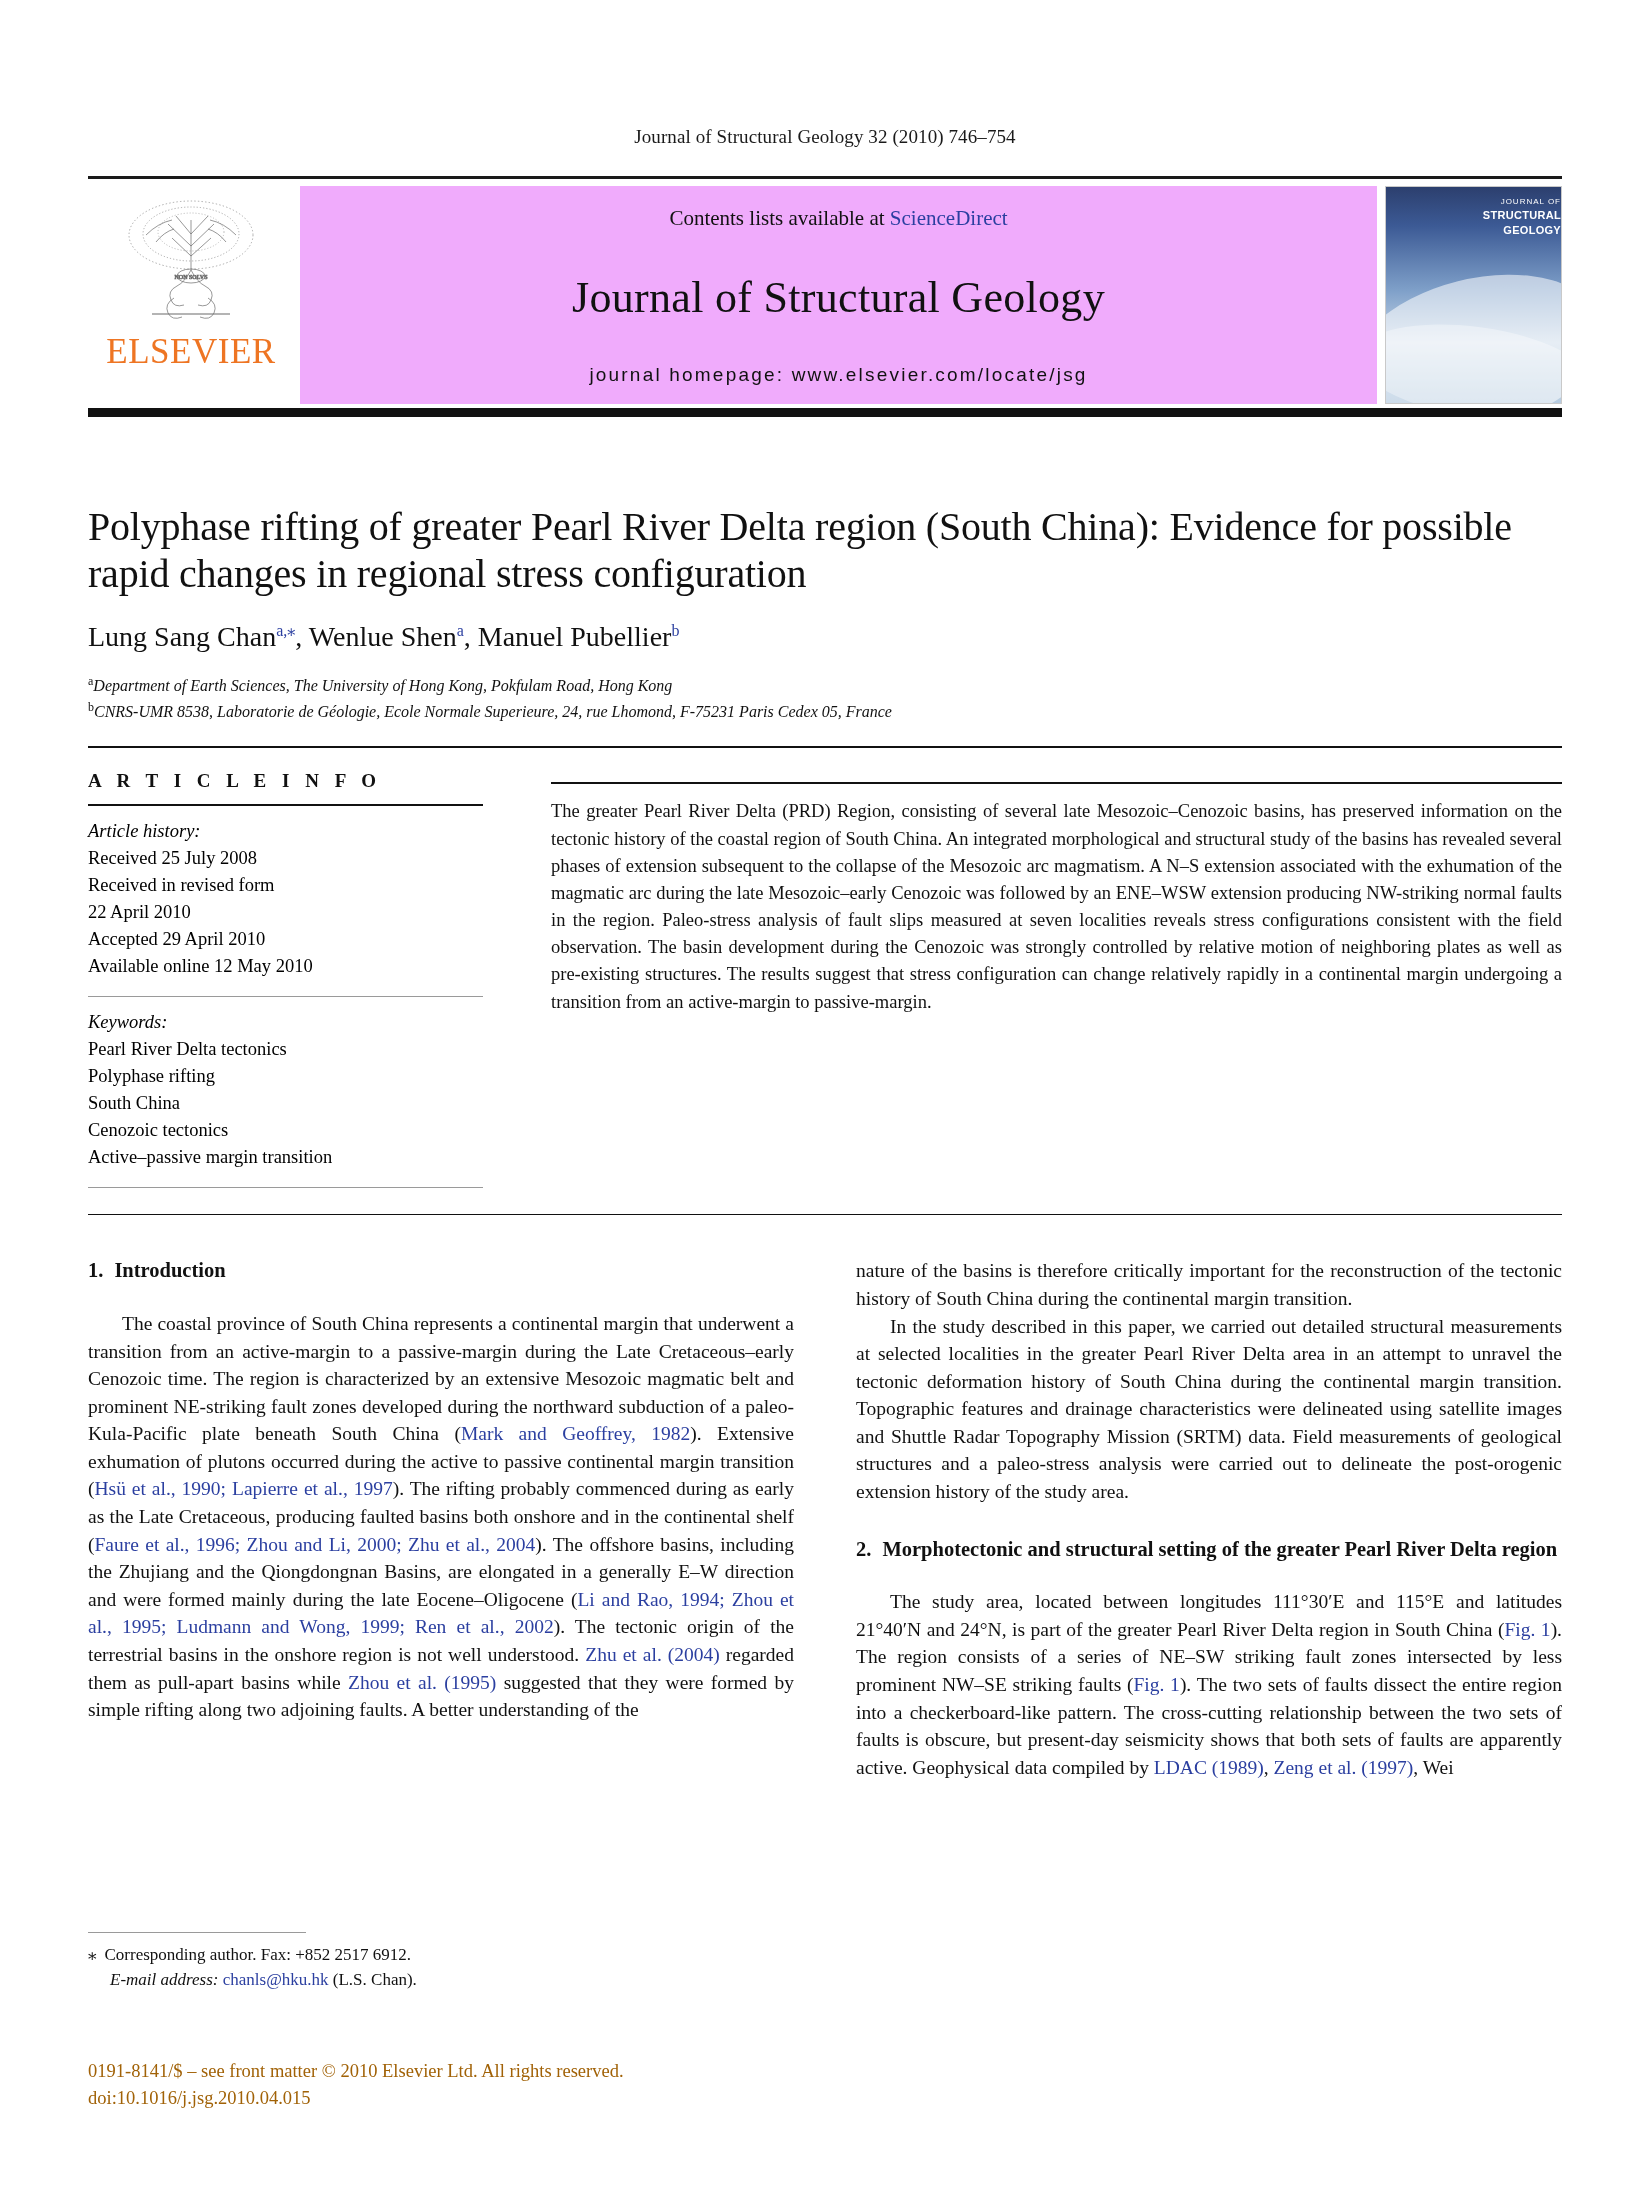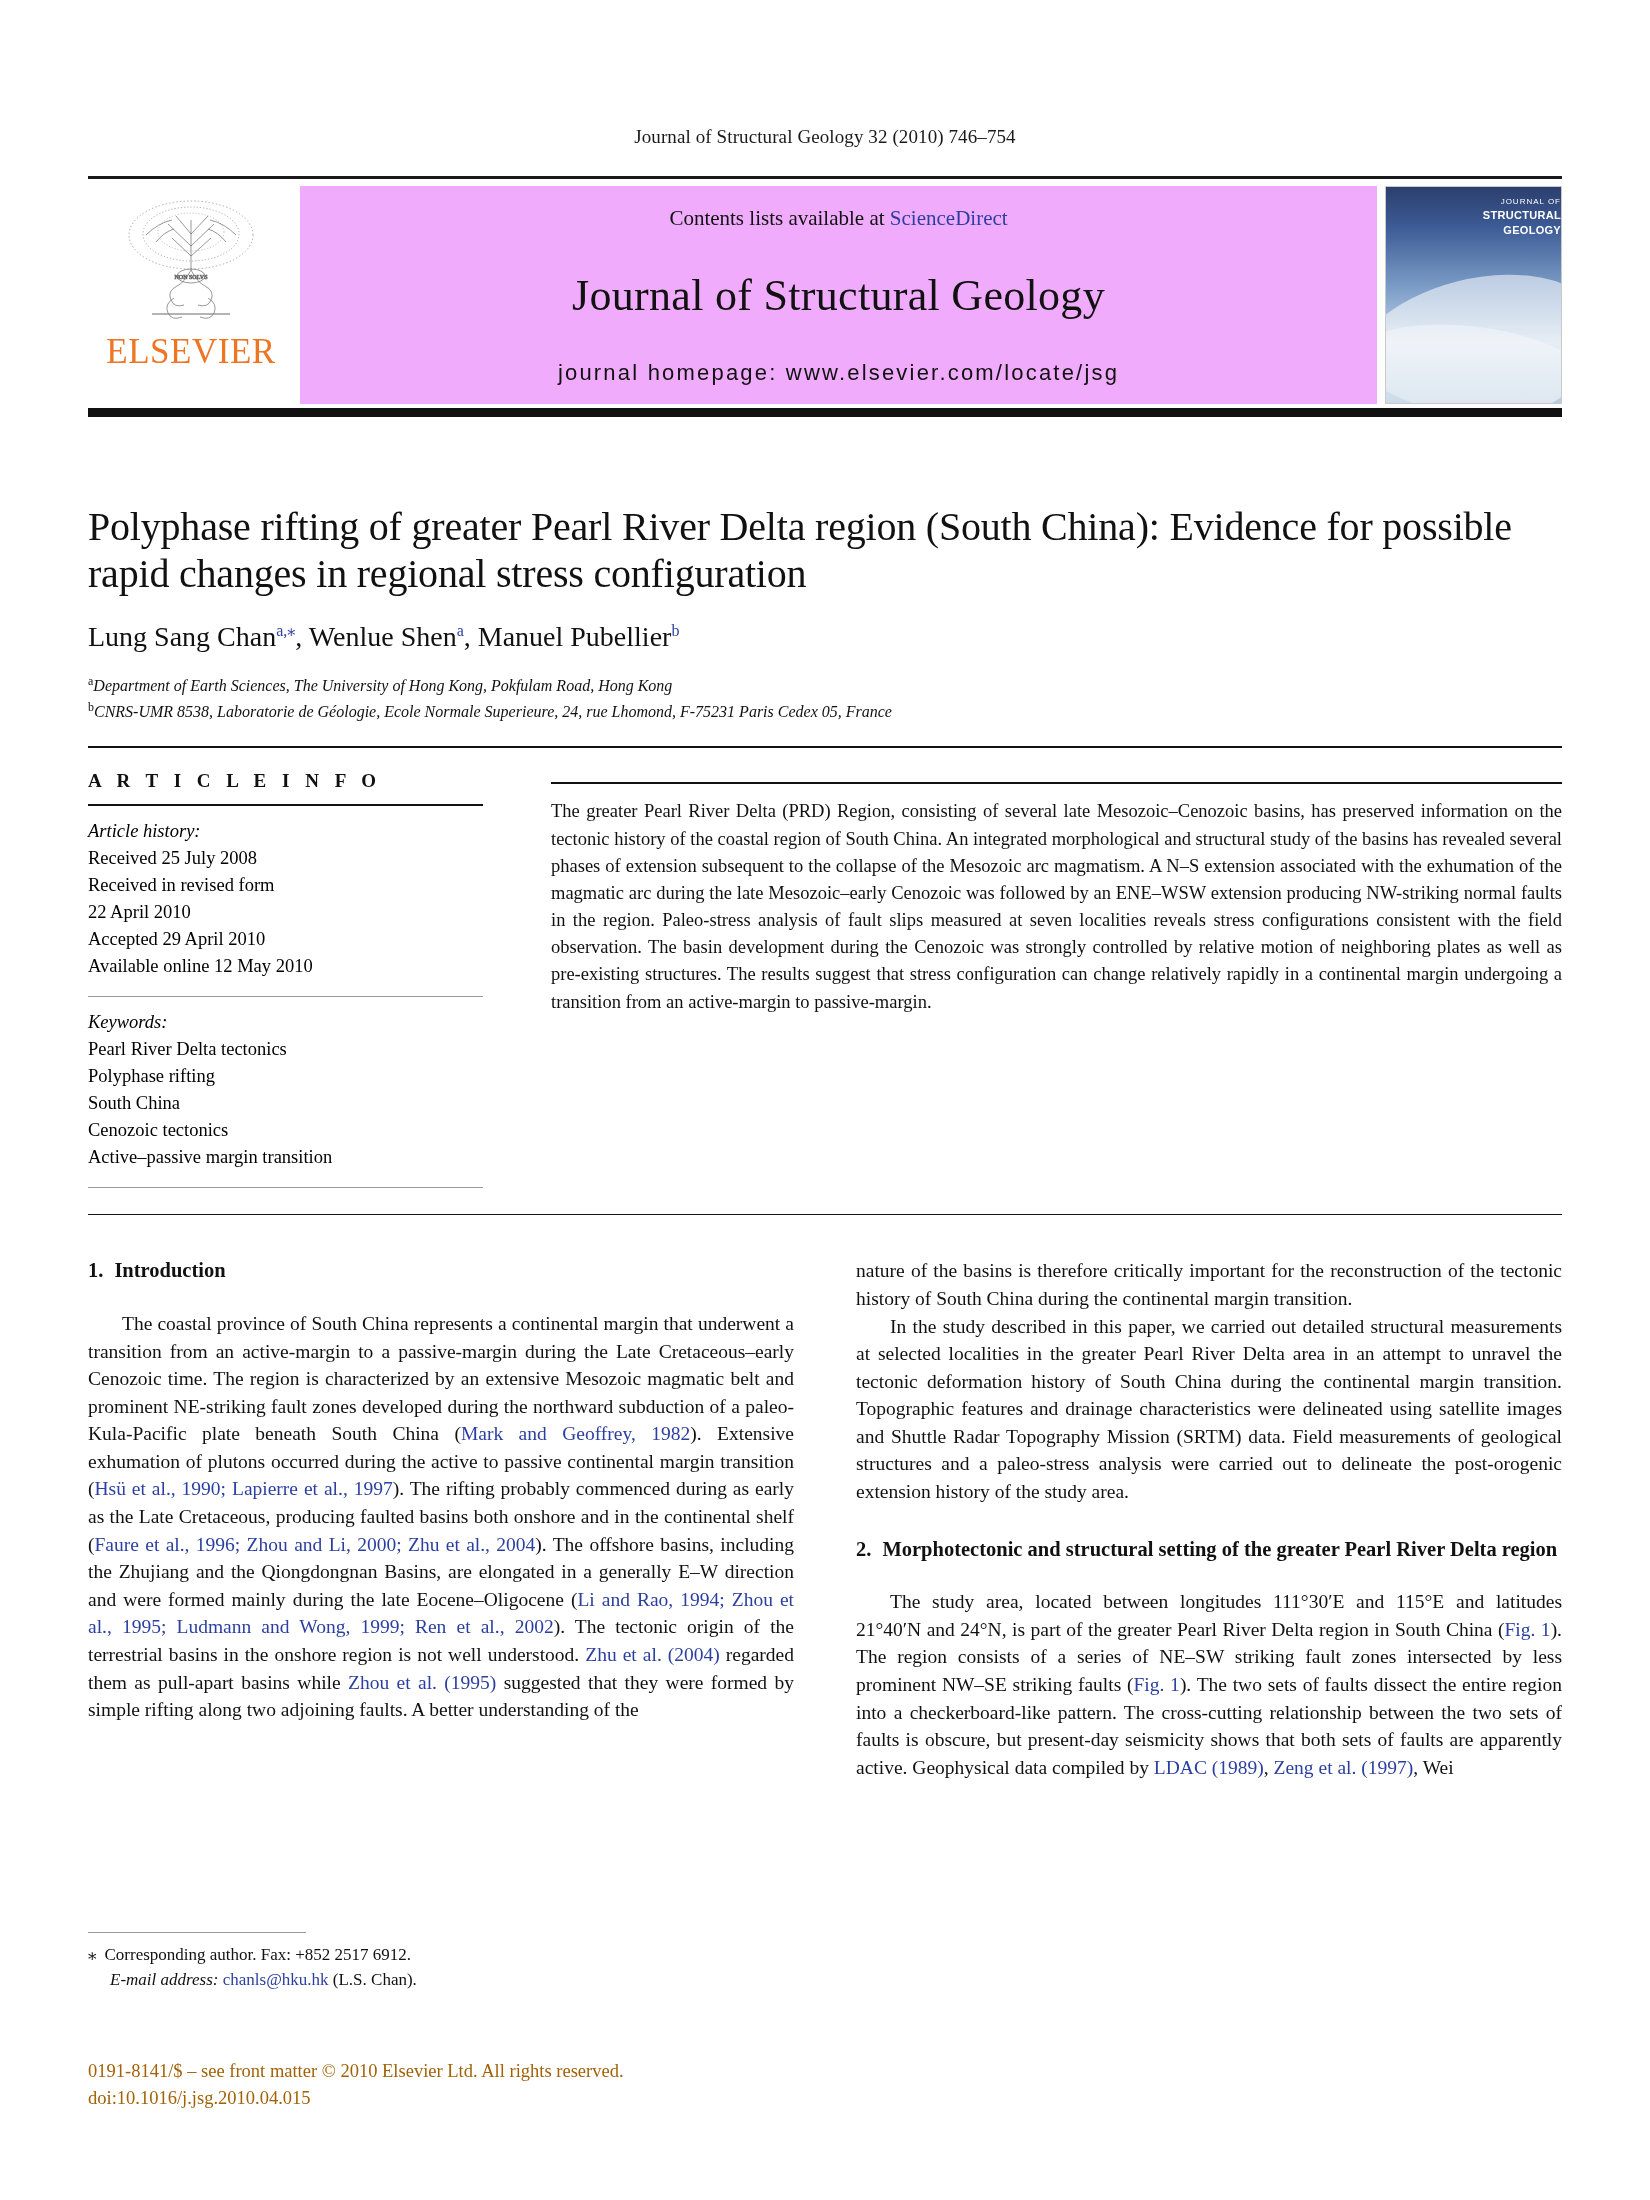--- a/index.html
+++ b/index.html
@@ -82,21 +82,21 @@
   .contents-line .sd {
     color: #2b3fa0;
   }
   .journal-title {
     font-size: 44px;
     font-weight: 400;
     color: #111;
     letter-spacing: 0.3px;
   }
   .homepage-line {
-    font-size: 22px;
+    font-size: 19px;
     letter-spacing: 2.2px;
     color: #111;
     font-family: "Liberation Sans", sans-serif;
   }
   .cover-block {
     width: 175px;
     flex: 0 0 175px;
     border: 1px solid #c9c9c9;
     background: linear-gradient(180deg,#2c3f6e 0%, #3c5a95 18%, #7fa0c9 48%, #c8d8e8 72%, #8fb0d0 100%);
     position: relative;

